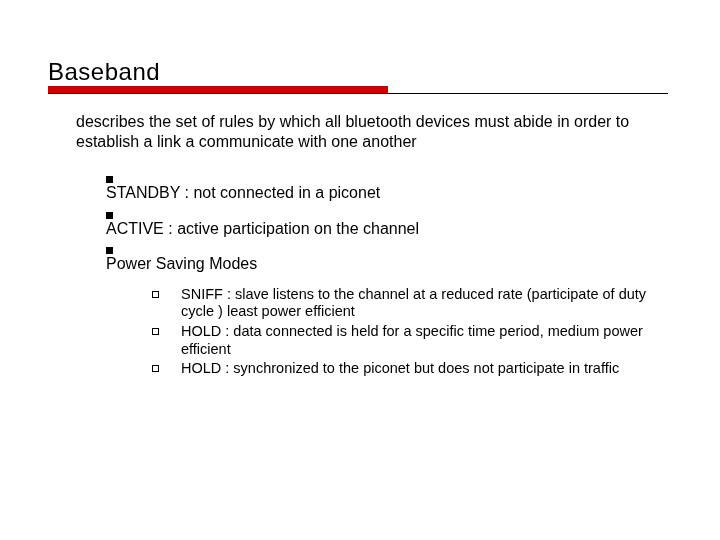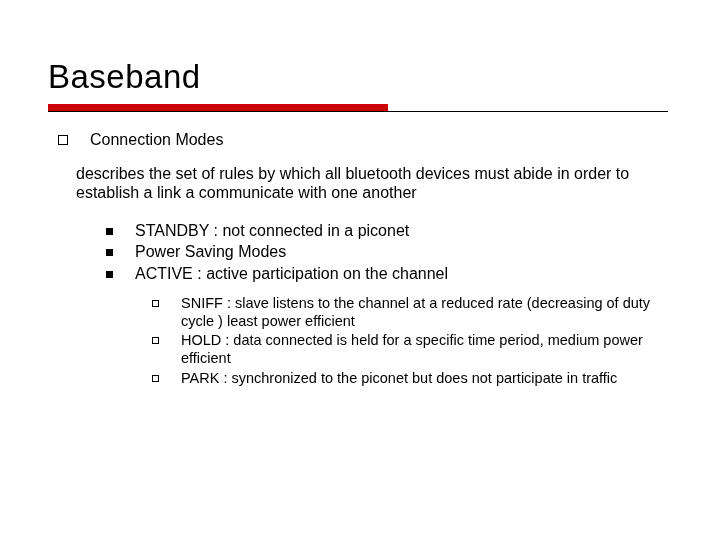--- a/index.html
+++ b/index.html
@@ -6,23 +6,22 @@
     body {
       width: 720px;
       height: 540px;
       background: #fff;
       font-family: Verdana, Geneva, sans-serif;
       color: #000;
       padding: 58px 48px 40px 48px;
       position: relative;
     }
     .title {
-      font-size: 33px;
+      font-size: 24px;
       font-weight: 400;
-      margin-bottom: 8px;
       letter-spacing: 0.5px;
     }
     .rule-red {
       height: 7px;
       background: #cc0000;
       width: 340px;
       margin-left: 0;
     }
     .rule-thin {
       height: 1px;
@@ -52,20 +51,21 @@
       margin-left: 28px;
       margin-bottom: 18px;
       max-width: 560px;
     }
     .lvl2-group {
       margin-left: 58px;
     }
     .lvl2 {
       display: flex;
       margin-bottom: 2px;
+      flex-direction: column;
     }
     .lvl2 .bullet {
       width: 7px;
       height: 7px;
       background: #000;
       margin-top: 7px;
       margin-right: 22px;
       flex-shrink: 0;
     }
     .lvl3-group {
@@ -91,50 +91,46 @@
   </style>
 </head>
 <body>
 
 <div class="title">Baseband</div>
 <div class="rule-red"></div>
 <div class="rule-thin"></div>
 
 <div class="content">
 
-  <div class="lvl1">
-    <span class="bullet"></span>
-    <span>Connection Modes</span>
-  </div>
 
   <div class="desc">describes the set of rules by which all bluetooth devices must abide in order to establish a link a communicate with one another</div>
 
   <div class="lvl2-group">
     <div class="lvl2">
       <span class="bullet"></span>
       <span>STANDBY : not connected in a piconet</span>
     </div>
     <div class="lvl2">
       <span class="bullet"></span>
-      <span>Power Saving Modes</span>
+      <span>ACTIVE : active participation on the channel</span>
     </div>
     <div class="lvl2">
       <span class="bullet"></span>
-      <span>ACTIVE : active participation on the channel</span>
+      <span>Power Saving Modes</span>
     </div>
   </div>
 
   <div class="lvl3-group">
     <div class="lvl3">
       <span class="bullet"></span>
-      <span class="txt">SNIFF : slave listens to the channel at a reduced rate (decreasing of duty cycle ) least power efficient</span>
+      <span class="txt">SNIFF : slave listens to the channel at a reduced rate (participate of duty cycle ) least power efficient</span>
     </div>
     <div class="lvl3">
       <span class="bullet"></span>
       <span class="txt">HOLD : data connected is held for a specific time period, medium power efficient</span>
     </div>
     <div class="lvl3">
       <span class="bullet"></span>
-      <span class="txt">PARK : synchronized to the piconet but does not participate in traffic</span>
+      <span class="txt">HOLD : synchronized to the piconet but does not participate in traffic</span>
     </div>
   </div>
 
 </div>
 
 </body></html>

